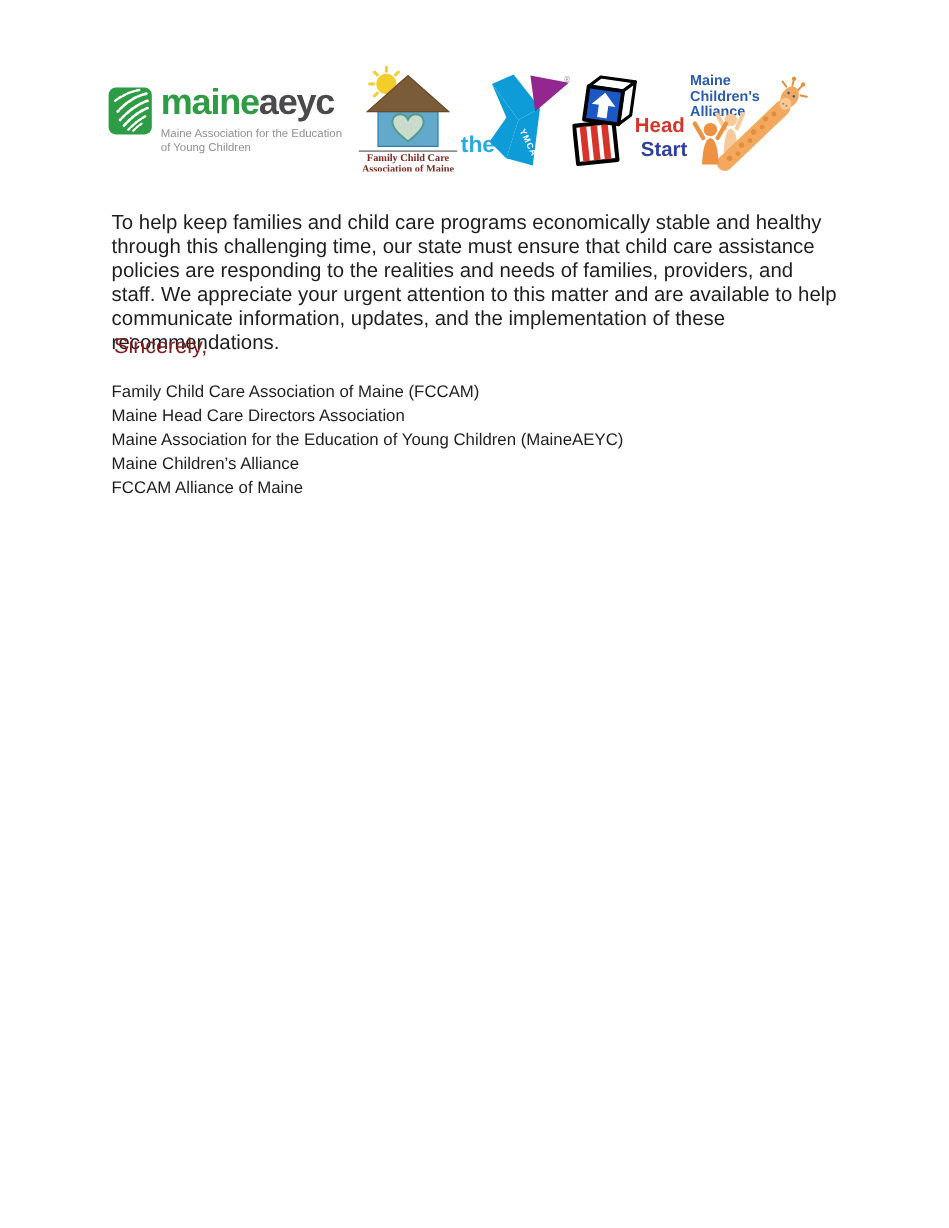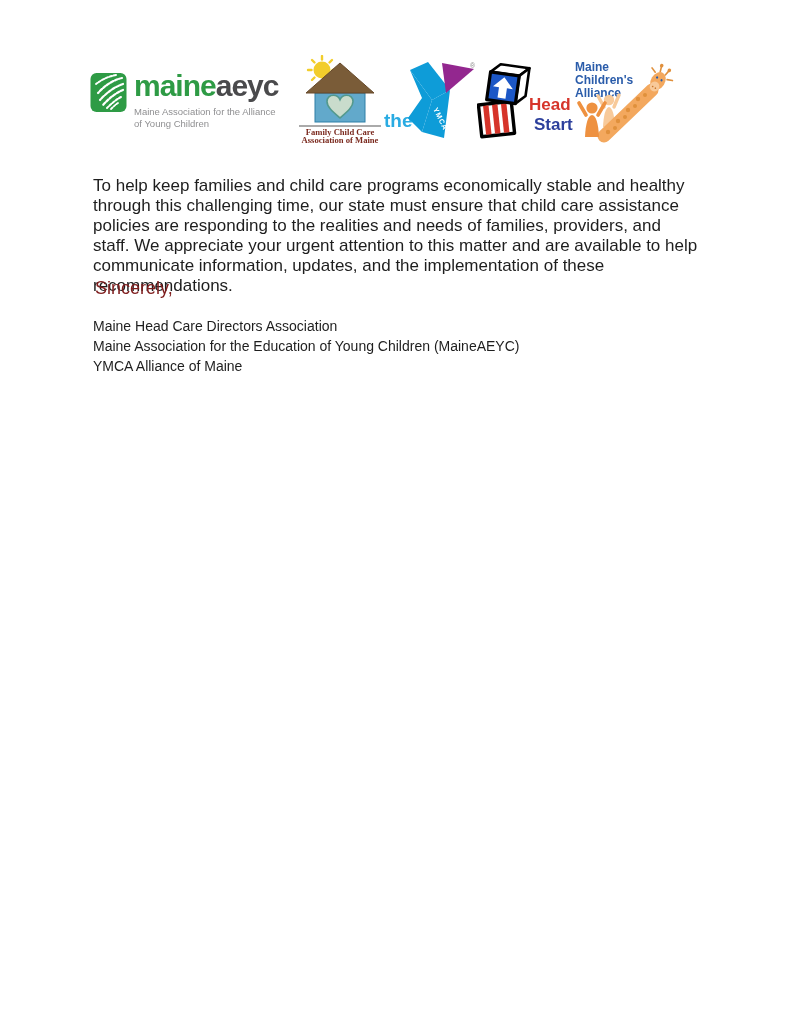--- a/index.html
+++ b/index.html
@@ -69,21 +69,21 @@
         <path d="M32,6 Q19,9 8,21" stroke-width="2.2" stroke-dasharray="3 1.6"></path>
         <path d="M33,12 Q21,16 10,28" stroke-width="2.2" stroke-dasharray="3 1.6"></path>
         <path d="M33,18 Q23,22 13,33" stroke-width="2.2" stroke-dasharray="2.8 1.6"></path>
         <path d="M31,25 Q25,28 17,36" stroke-width="2" stroke-dasharray="2.5 1.6"></path>
         <path d="M28,31 Q25,33 21,37" stroke-width="1.8" stroke-dasharray="2.2 1.5"></path>
       </g>
     </svg>
     <div class="textcol">
       <div class="wordmark"><span class="wm-maine">maine</span><span class="wm-aeyc">aeyc</span></div>
       <div class="tagline">
-        <span>Maine Association for the Alliance</span><br>
+        <span>Maine Association for the Education</span><br>
         <span>of Young Children</span>
       </div>
     </div>
   </div>
 
   <div class="logo fccam">
     <svg width="86" height="88" viewBox="0 0 86 88">
       <g>
         <circle cx="25" cy="15" r="8.5" fill="#F2CD2B"></circle>
         <g stroke="#F2CD2B" stroke-width="2.4" stroke-linecap="round">
@@ -190,18 +190,20 @@
         <circle cx="1.6" cy="7.5" r="0.8" fill="#C87830"></circle>
       </g>
     </svg>
   </div>
 
   <p class="body-paragraph">To help keep families and child care programs economically stable and healthy through this challenging time, our state must ensure that child care assistance policies are responding to the realities and needs of families, providers, and staff. We appreciate your urgent attention to this matter and are available to help communicate information, updates, and the implementation of these recommendations.</p>
 
   <p class="closing">Sincerely,</p>
 
   <ul class="signatories">
+    <li>Family Child Care Association of Maine (FCCAM)</li>
     <li>Maine Head Care Directors Association</li>
     <li>Maine Association for the Education of Young Children (MaineAEYC)</li>
-    <li>YMCA Alliance of Maine</li>
+    <li>Maine Children’s Alliance</li>
+    <li>FCCAM Alliance of Maine</li>
   </ul>
 
 </div>
 
 </body></html>

